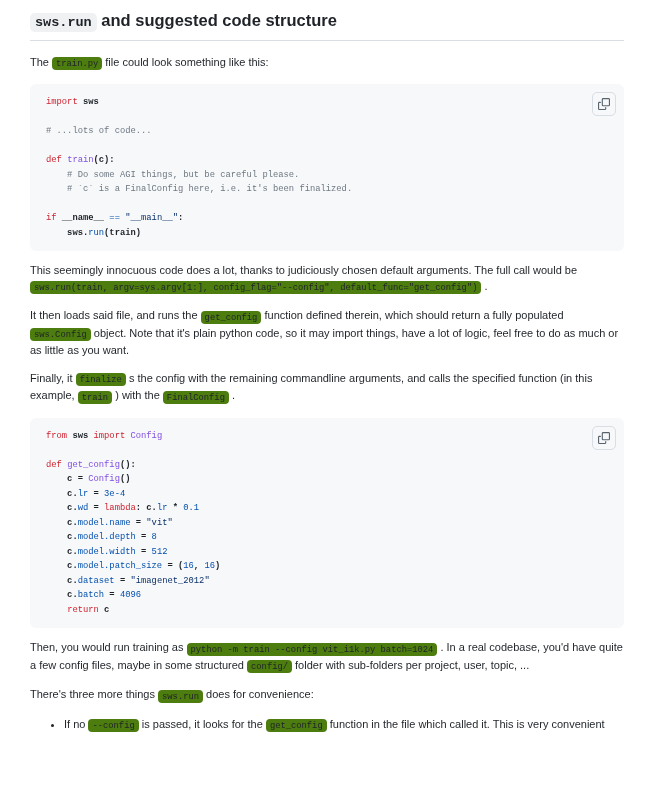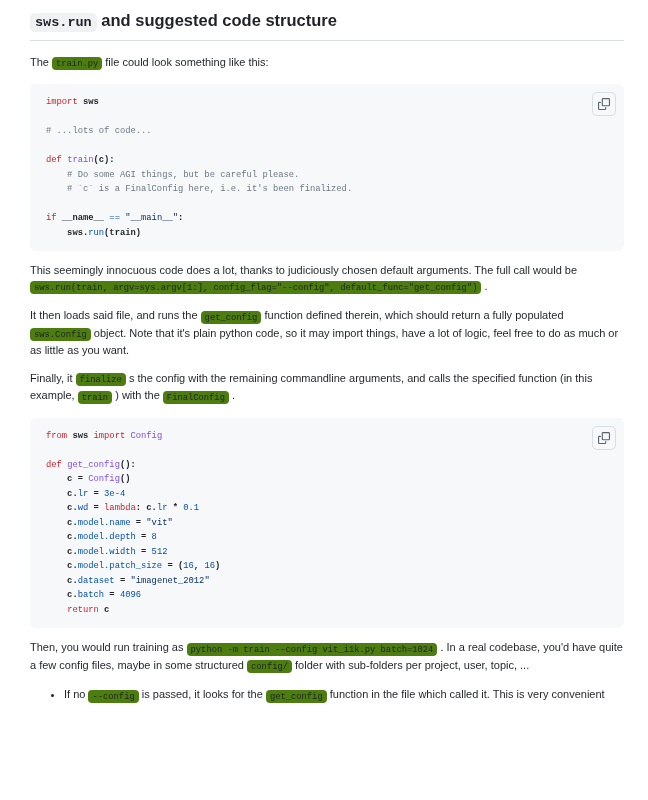--- a/index.html
+++ b/index.html
@@ -81,18 +81,19 @@
   <p>Finally, it <code class="ic">finalize</code> s the config with the remaining commandline arguments, and calls the specified function (in this example, <code class="ic">train</code> ) with the <code class="ic">FinalConfig</code> .</p>
 
 
   <pre class="code-block"><button class="copy-btn"><svg viewBox="0 0 16 16" aria-hidden="true">
           <path d="M0 6.75C0 5.784.784 5 1.75 5h1.5a.75.75 0 0 1 0 1.5h-1.5a.25.25 0 0 0-.25.25v7.5c0 .138.112.25.25.25h7.5a.25.25 0 0 0 .25-.25v-1.5a.75.75 0 0 1 1.5 0v1.5A1.75 1.75 0 0 1 9.25 16h-7.5A1.75 1.75 0 0 1 0 14.25Z"></path>
           <path d="M5 1.75C5 .784 5.784 0 6.75 0h7.5C15.216 0 16 .784 16 1.75v7.5A1.75 1.75 0 0 1 14.25 11h-7.5A1.75 1.75 0 0 1 5 9.25Zm1.75-.25a.25.25 0 0 0-.25.25v7.5c0 .138.112.25.25.25h7.5a.25.25 0 0 0 .25-.25v-7.5a.25.25 0 0 0-.25-.25Z"></path>
         </svg></button><div class="cl"><span class="tk-k">from</span><span class="tk-d"> sws </span><span class="tk-k">import</span><span class="tk-d"> </span><span class="tk-e">Config</span></div><div class="cl">&nbsp;</div><div class="cl"><span class="tk-k">def</span><span class="tk-d"> </span><span class="tk-e">get_config</span><span class="tk-d">():</span></div><div class="cl"><span class="tk-d">    c = </span><span class="tk-e">Config</span><span class="tk-d">()</span></div><div class="cl"><span class="tk-d">    c.</span><span class="tk-v">lr</span><span class="tk-d"> = </span><span class="tk-n">3e-4</span></div><div class="cl"><span class="tk-d">    c.</span><span class="tk-v">wd</span><span class="tk-d"> = </span><span class="tk-k">lambda</span><span class="tk-d">: c.</span><span class="tk-v">lr</span><span class="tk-d"> * </span><span class="tk-n">0.1</span></div><div class="cl"><span class="tk-d">    c.</span><span class="tk-v">model.name</span><span class="tk-d"> = </span><span class="tk-s">"vit"</span></div><div class="cl"><span class="tk-d">    c.</span><span class="tk-v">model.depth</span><span class="tk-d"> = </span><span class="tk-n">8</span></div><div class="cl"><span class="tk-d">    c.</span><span class="tk-v">model.width</span><span class="tk-d"> = </span><span class="tk-n">512</span></div><div class="cl"><span class="tk-d">    c.</span><span class="tk-v">model.patch_size</span><span class="tk-d"> = (</span><span class="tk-n">16</span><span class="tk-d">, </span><span class="tk-n">16</span><span class="tk-d">)</span></div><div class="cl"><span class="tk-d">    c.</span><span class="tk-v">dataset</span><span class="tk-d"> = </span><span class="tk-s">"imagenet_2012"</span></div><div class="cl"><span class="tk-d">    c.</span><span class="tk-v">batch</span><span class="tk-d"> = </span><span class="tk-n">4096</span></div><div class="cl"><span class="tk-d">    </span><span class="tk-k">return</span><span class="tk-d"> c</span></div></pre>
 
   <p>Then, you would run training as <code class="ic">python -m train --config vit_i1k.py batch=1024</code> . In a real codebase, you'd have quite a few config files, maybe in some structured <code class="ic">config/</code> folder with sub-folders per project, user, topic, ...</p>
 
+  <p>There's three more things <code class="ic">sws.run</code> does for convenience:</p>
 
   <ul class="notes-list">
     <li>If no <code class="ic">--config</code> is passed, it looks for the <code class="ic">get_config</code> function in the file which called it. This is very convenient</li>
   </ul>
 
 </div>
 
 </body></html>

